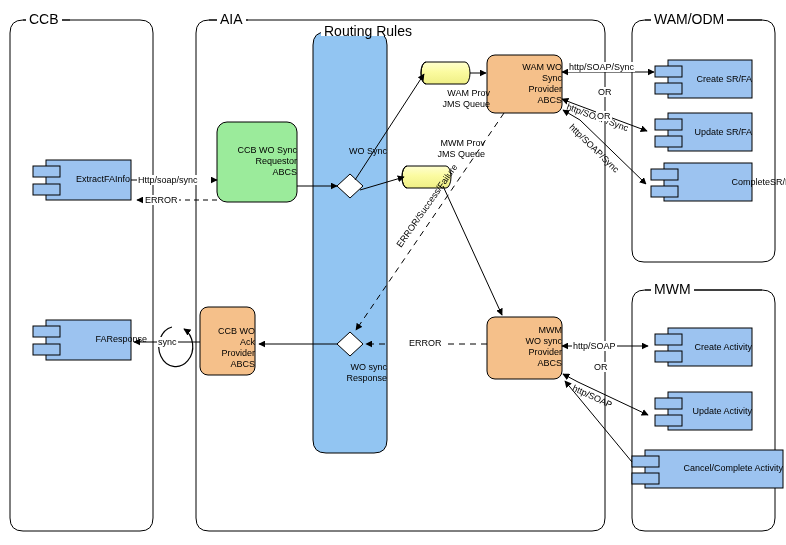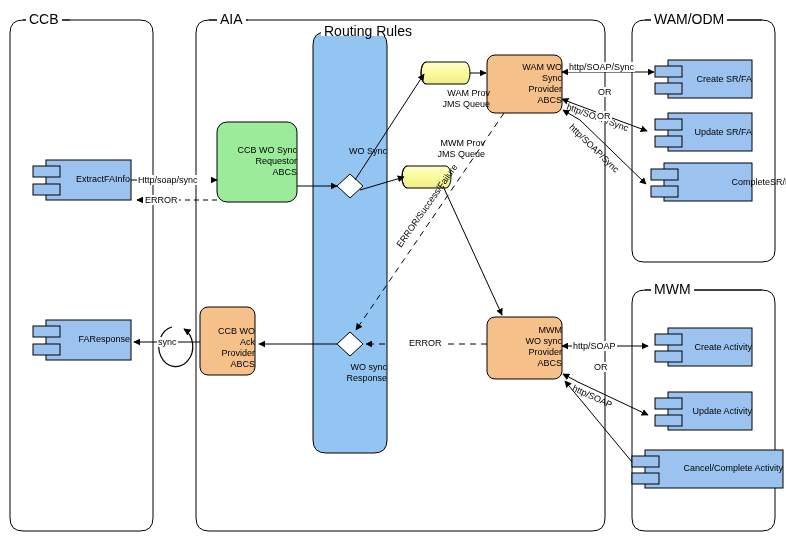--- a/index.html
+++ b/index.html
@@ -269,21 +269,21 @@
   <div class="lane-label" style="left:217px; top:14px;">AIA</div>
   <div class="lane-label" style="left:651px; top:14px;">WAM/ODM</div>
   <div class="lane-label" style="left:651px; top:284px;">MWM</div>
 
   <div class="lane-label" style="left:321px; top:26px;">Routing Rules</div>
   <div class="node-text" style="left:313px; top:146px; width:74px;">WO Sync</div>
   <div class="node-text" style="left:313px; top:362px; width:74px;">WO sync
 Response</div>
 
   <div class="node-text" style="left:48px; top:174px; width:82px;">ExtractFAInfo</div>
-  <div class="node-text" style="left:48px; top:334px; width:82px;">FAResponse</div>
+  <div class="node-text" style="left:48px; top:334px; width:82px;padding-left:17px;">FAResponse</div>
 
   <div class="node-text" style="left:217px; top:145px; width:80px;">CCB WO Sync
 Requestor
 ABCS</div>
   <div class="node-text" style="left:200px; top:318px; width:55px;margin-top:8px;">CCB WO
 Ack
 Provider
 ABCS</div>
   <div class="node-text" style="left:487px; top:62px; width:75px;">WAM WO
 Sync

